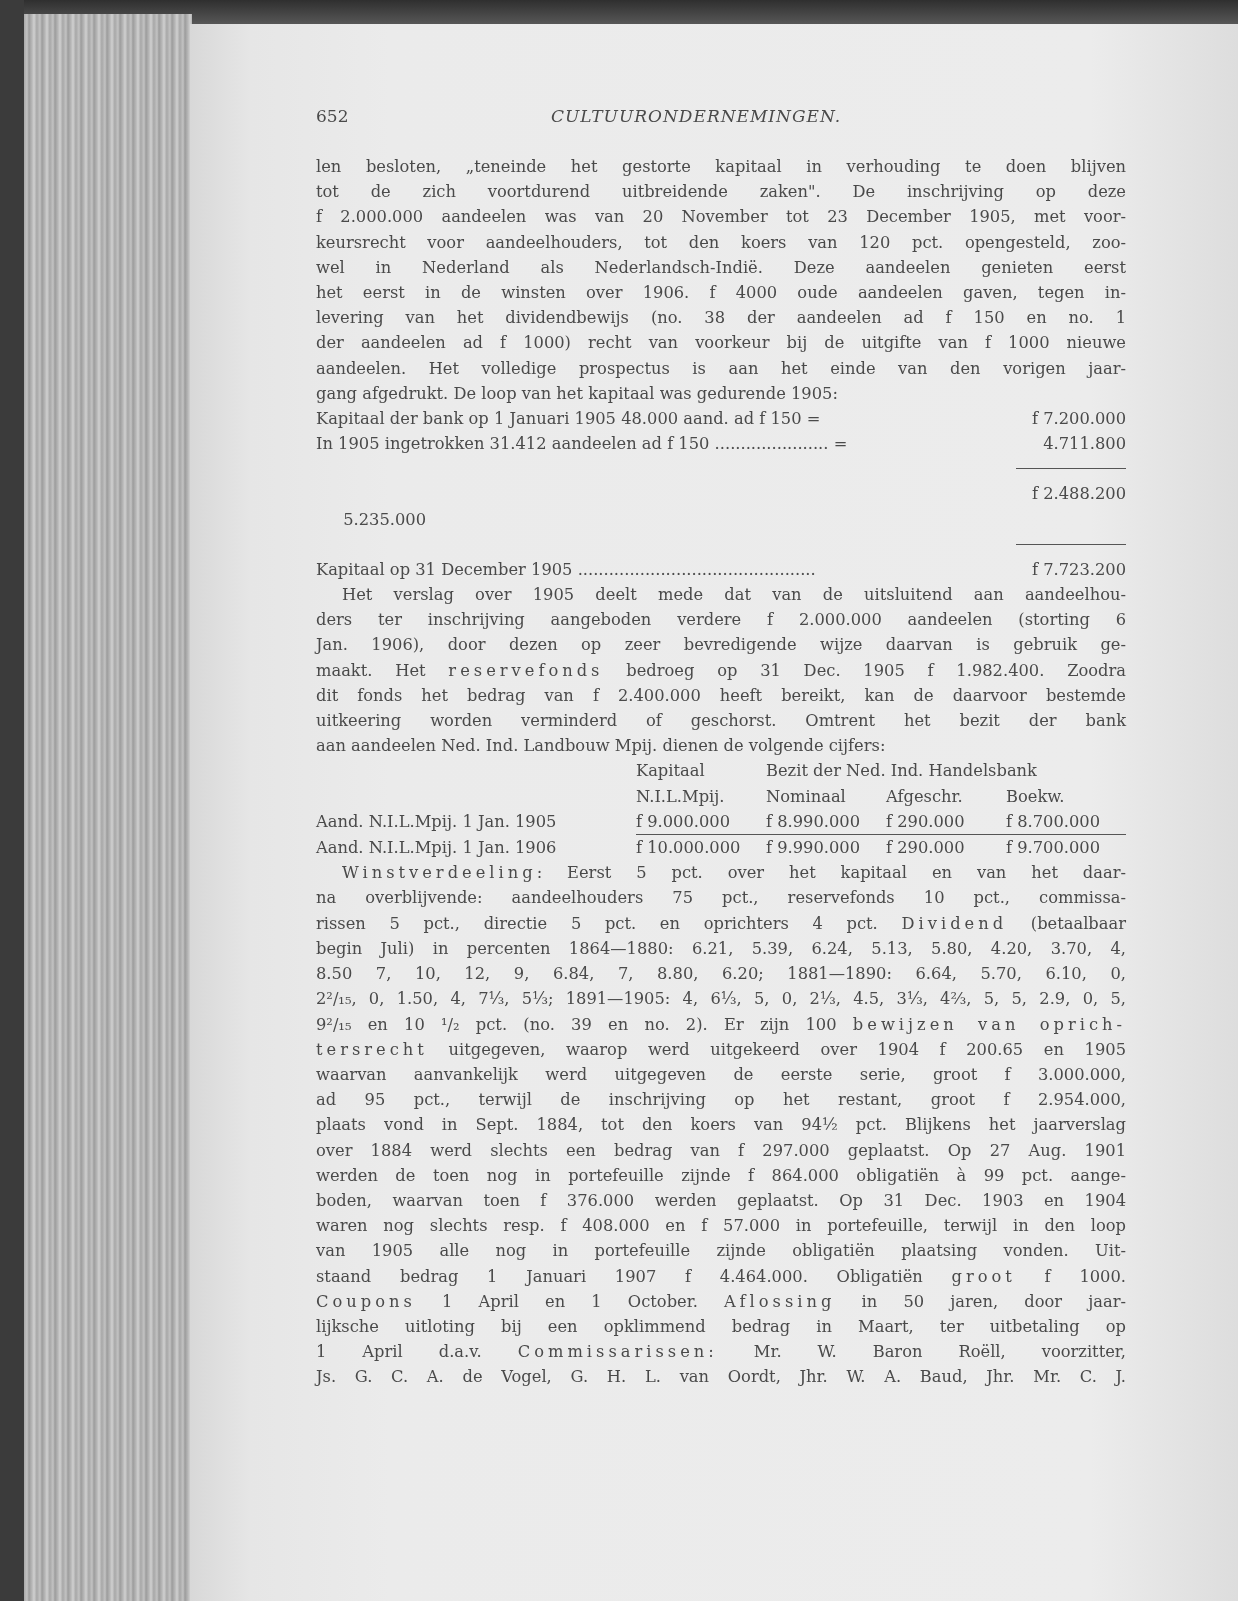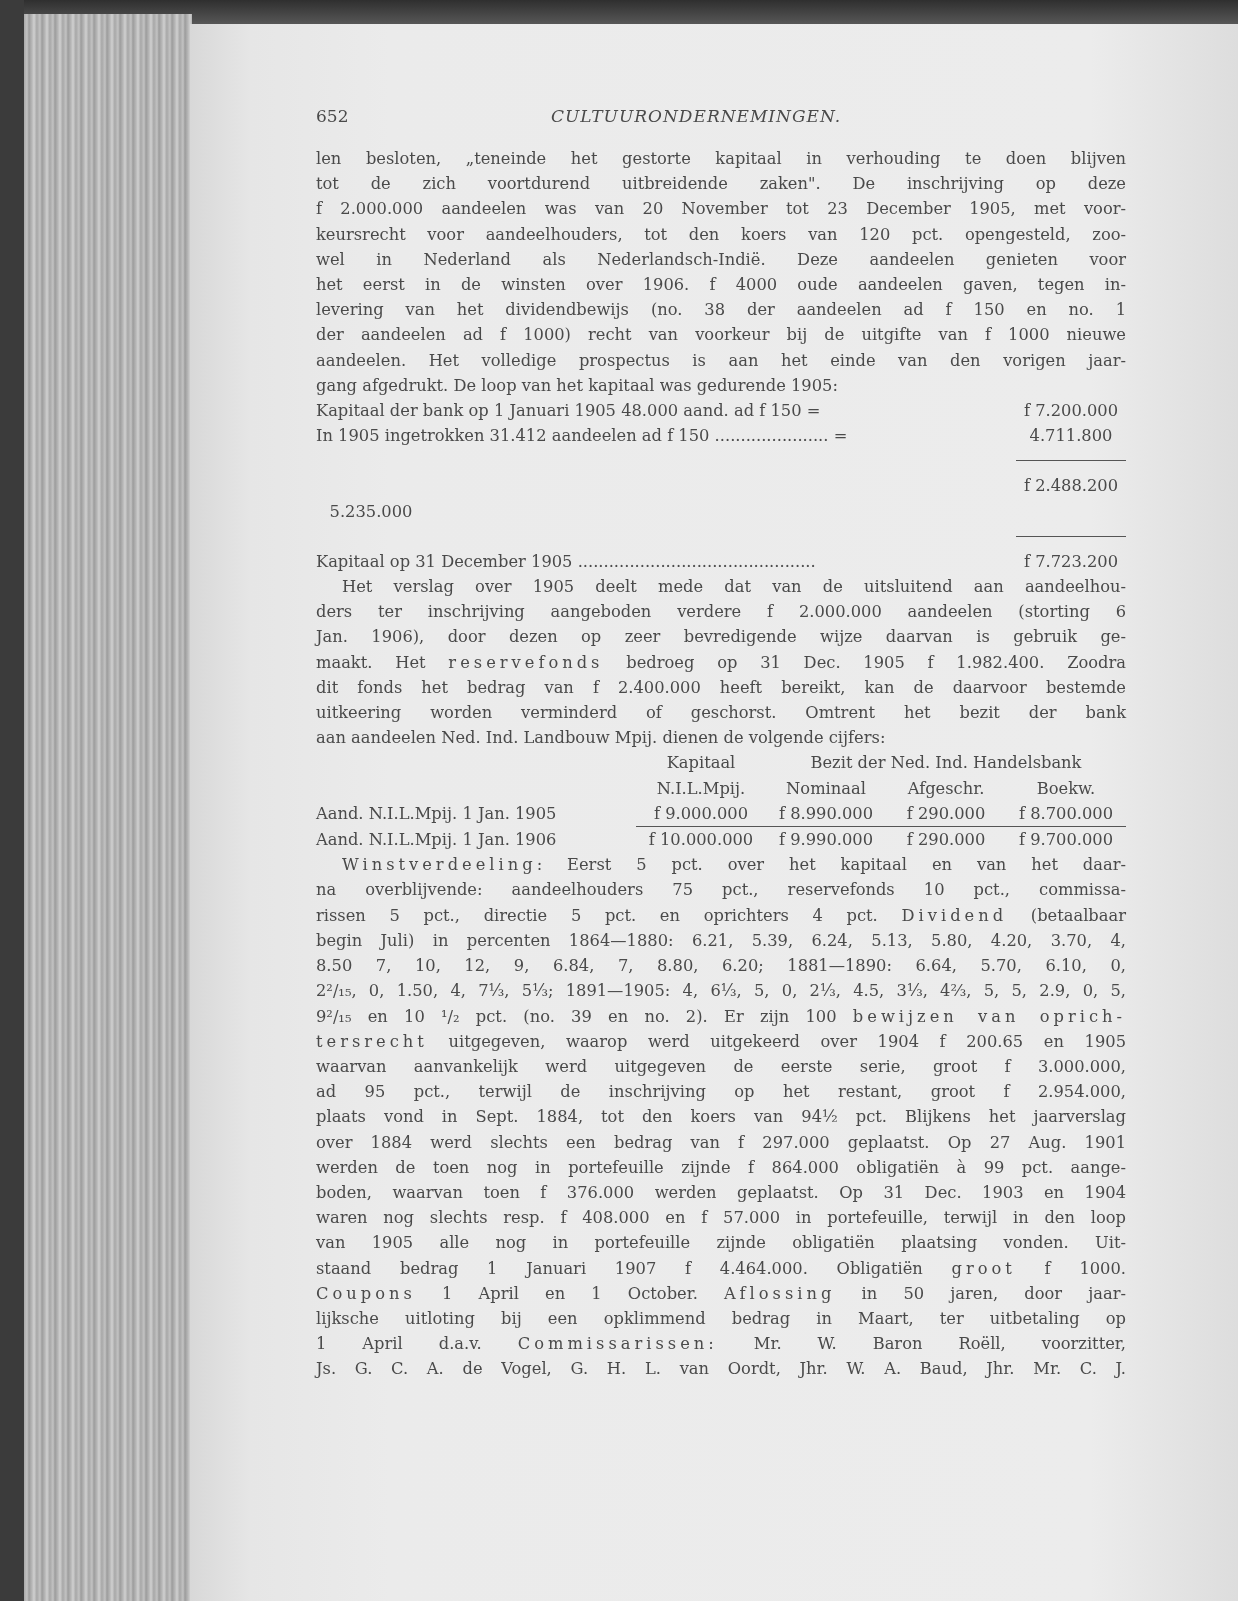--- a/index.html
+++ b/index.html
@@ -17,33 +17,33 @@
   }
   .page {
     position: absolute; left: 190px; top: 24px; width: 1048px; height: 1577px;
     background: linear-gradient(90deg, #d8d8d8 0px, #e6e6e6 60px, #ebebeb 200px, #ececec 900px, #dddddd 1048px);
     color: #4a4a4a;
   }
   .content { position: absolute; left: 126px; top: 82px; width: 810px; }
   .running-head { position: relative; height: 30px; font-size: 17px; }
   .page-number { position: absolute; left: 0; top: 0; }
   .running-title { position: absolute; left: 215px; top: 0; font-style: italic; letter-spacing: 1px; margin-left: 20px; }
-  .text { font-size: 16.3px; line-height: 25.2px; text-align: justify; margin-top: 10px; }
+  .text { font-size: 16.3px; line-height: 25.2px; text-align: justify; margin-top: 18px; }
   .line { display: block; white-space: nowrap; }
   .line.j { text-align: justify; text-align-last: justify; white-space: normal; }
   .indent { padding-left: 26px; }
   .sp { letter-spacing: 4px; }
   .bold-head { font-family: "DejaVu Sans", "Liberation Sans", sans-serif; font-weight: bold; font-size: 16px; }
   .calc-row { display: flex; white-space: nowrap; }
   .calc-row .lbl { flex: 1; }
-  .calc-row .amt { width: 110px; text-align: center; }
+  .calc-row .amt { width: 110px; text-align: right; }
   .rule-right { height: 0; border-top: 1px solid #555; width: 110px; margin-left: auto; margin-top: 12px; margin-bottom: 12px; }
   .tbl { width: 810px; border-collapse: collapse; font-size: 16.3px; }
   .tbl td { padding: 0; height: 25px; white-space: nowrap; }
-  .tbl .r { text-align: center; }
+  .tbl .r { text-align: left; }
   .tbl .c { text-align: center; }
   .tbl .total td { border-top: 1px solid #555; }
   .tbl .total td.lbl { border-top: none; }
 </style>
 </head>
 <body>
 
 <div class="top-edge"></div>
 <div class="spine"></div>
 <div class="page-stack"></div>
@@ -55,21 +55,21 @@
       <span class="running-title">CULTUURONDERNEMINGEN.</span>
     </div>
 
     <div class="text">
 
       <div>
         <span class="line j">len besloten, „teneinde het gestorte kapitaal in verhouding te doen blijven</span>
         <span class="line j">tot de zich voortdurend uitbreidende zaken". De inschrijving op deze</span>
         <span class="line j">f 2.000.000 aandeelen was van 20 November tot 23 December 1905, met voor-</span>
         <span class="line j">keursrecht voor aandeelhouders, tot den koers van 120 pct. opengesteld, zoo-</span>
-        <span class="line j">wel in Nederland als Nederlandsch-Indië. Deze aandeelen genieten voor</span>
+        <span class="line j">wel in Nederland als Nederlandsch-Indië. Deze aandeelen genieten eerst</span>
         <span class="line j">het eerst in de winsten over 1906. f 4000 oude aandeelen gaven, tegen in-</span>
         <span class="line j">levering van het dividendbewijs (no. 38 der aandeelen ad f 150 en no. 1</span>
         <span class="line j">der aandeelen ad f 1000) recht van voorkeur bij de uitgifte van f 1000 nieuwe</span>
         <span class="line j">aandeelen. Het volledige prospectus is aan het einde van den vorigen jaar-</span>
         <span class="line">gang afgedrukt. De loop van het kapitaal was gedurende 1905:</span>
       </div>
 
       <div>
         <div class="calc-row">
           <span class="lbl">Kapitaal der bank op 1 Januari 1905 48.000 aand. ad f 150 =</span>

